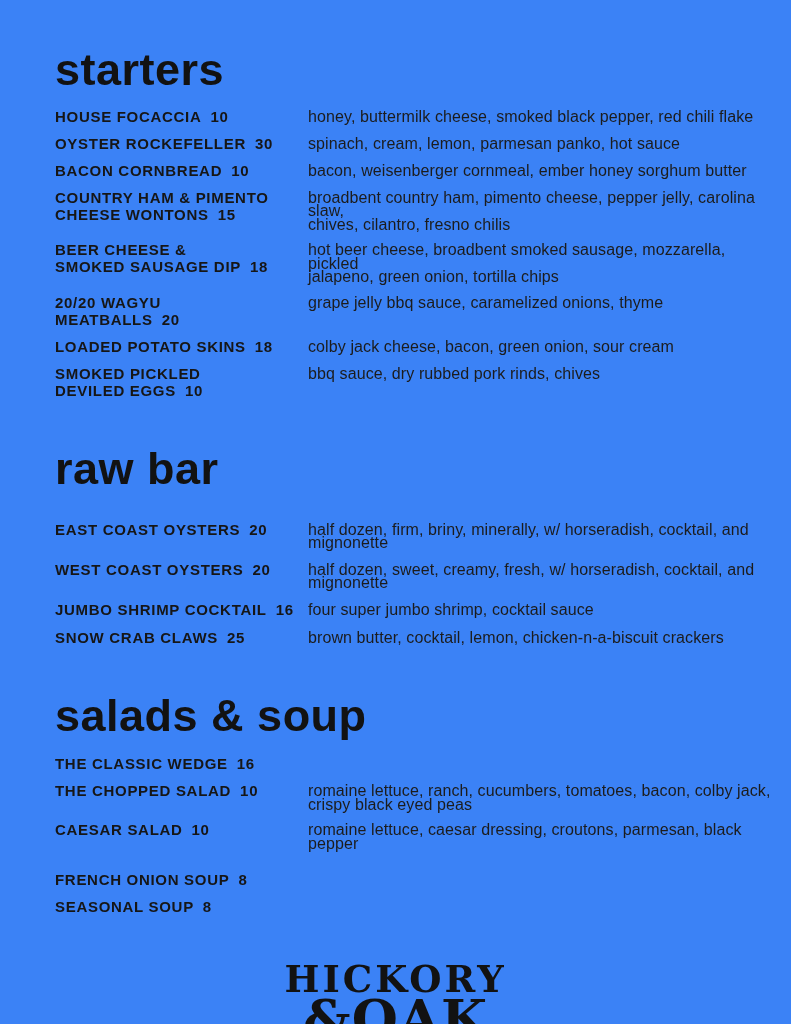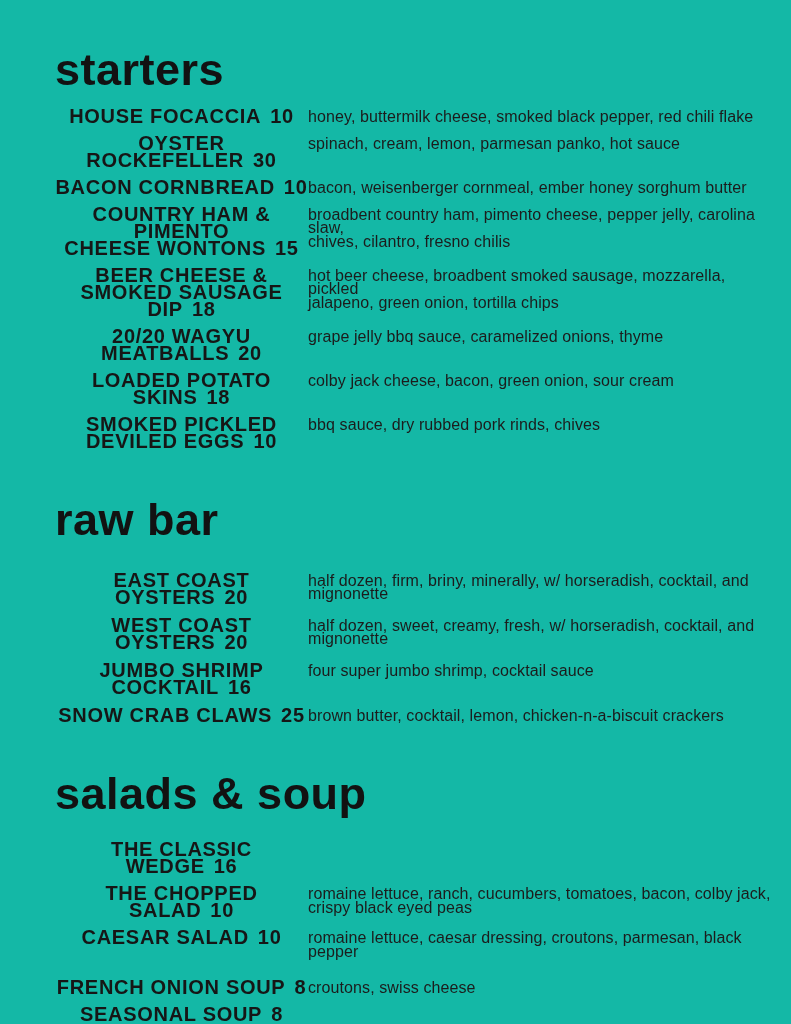--- a/index.html
+++ b/index.html
@@ -1,54 +1,53 @@
 <!DOCTYPE html>
 <html><head>
 <meta charset="utf-8">
 <style>
   html, body { margin: 0; padding: 0; background: #ffffff; }
   .page {
     position: relative;
     width: 791px;
     height: 1024px;
     box-sizing: border-box;
-    background: #14b8a6;
+    background: #3b82f6;
     padding: 44px 20px 0 55px;
     font-family: "Liberation Sans", sans-serif;
     color: #141414;
     overflow: hidden;
   }
   .menu-section { margin: 0; }
   .menu-section + .menu-section { margin-top: 44px; }
   .section-title {
     font-size: 45px;
     font-weight: 600;
     letter-spacing: 0.5px;
     line-height: 1.15;
     margin: 0 0 12px 0;
     color: #121212;
   }
   .section-1 .section-title { margin-bottom: 26px; }
-  .section-2 .section-title { margin-bottom: 22px; }
+  .section-2 .section-title { margin-bottom: 14px; }
   .item-list { }
   .menu-item {
     display: grid;
     grid-template-columns: 253px 1fr;
     margin-bottom: 10px;
   }
   .section-1 .menu-item { margin-bottom: 11px; }
   .section-2 .item-list .menu-item:nth-child(4) { margin-top: 21px; }
   .section-2 .item-list .menu-item:nth-child(5) { margin-top: 7px; }
   .item-name-cell {
-    font-size: 20px;
+    font-size: 15px;
     font-weight: 700;
     letter-spacing: 0.7px;
     line-height: 17px;
     color: #161616;
-    text-align: center;
   }
   .item-name { white-space: pre-line; }
   .item-price { margin-left: 9px; }
   .item-desc {
     font-size: 16px;
     font-weight: 400;
     letter-spacing: 0.1px;
     line-height: 13.5px;
     color: #1c1c1c;
     white-space: pre-line;
@@ -144,21 +143,20 @@
             <div class="item-name-cell"><span class="item-name">THE CHOPPED SALAD</span><span class="item-price">10</span></div>
             <div class="item-desc">romaine lettuce, ranch, cucumbers, tomatoes, bacon, colby jack,
 crispy black eyed peas</div>
           </div>
           <div class="menu-item">
             <div class="item-name-cell"><span class="item-name">CAESAR SALAD</span><span class="item-price">10</span></div>
             <div class="item-desc">romaine lettuce, caesar dressing, croutons, parmesan, black pepper</div>
           </div>
           <div class="menu-item">
             <div class="item-name-cell"><span class="item-name">FRENCH ONION SOUP</span><span class="item-price">8</span></div>
-            <div class="item-desc">croutons, swiss cheese</div>
           </div>
           <div class="menu-item">
             <div class="item-name-cell"><span class="item-name">SEASONAL SOUP</span><span class="item-price">8</span></div>
             <div class="item-desc"></div>
           </div>
         </div>
       </section>
     </div>
   <div class="logo">
     <div class="logo-line1">HICKORY</div>

